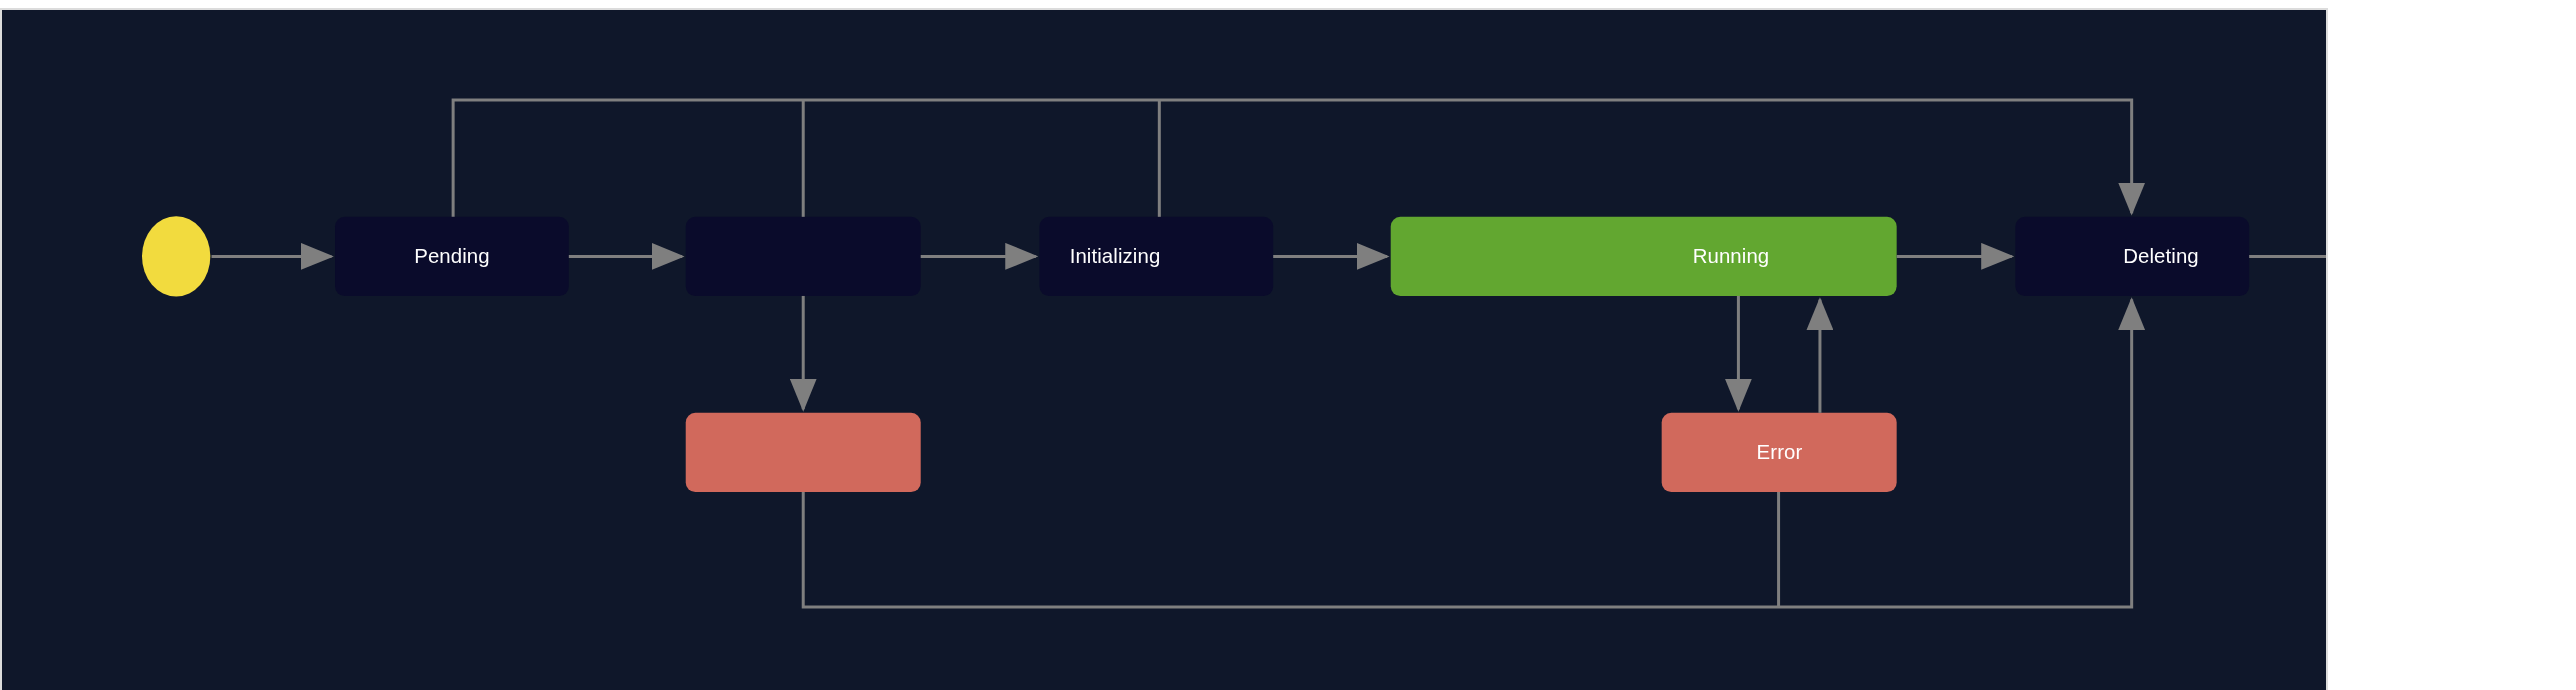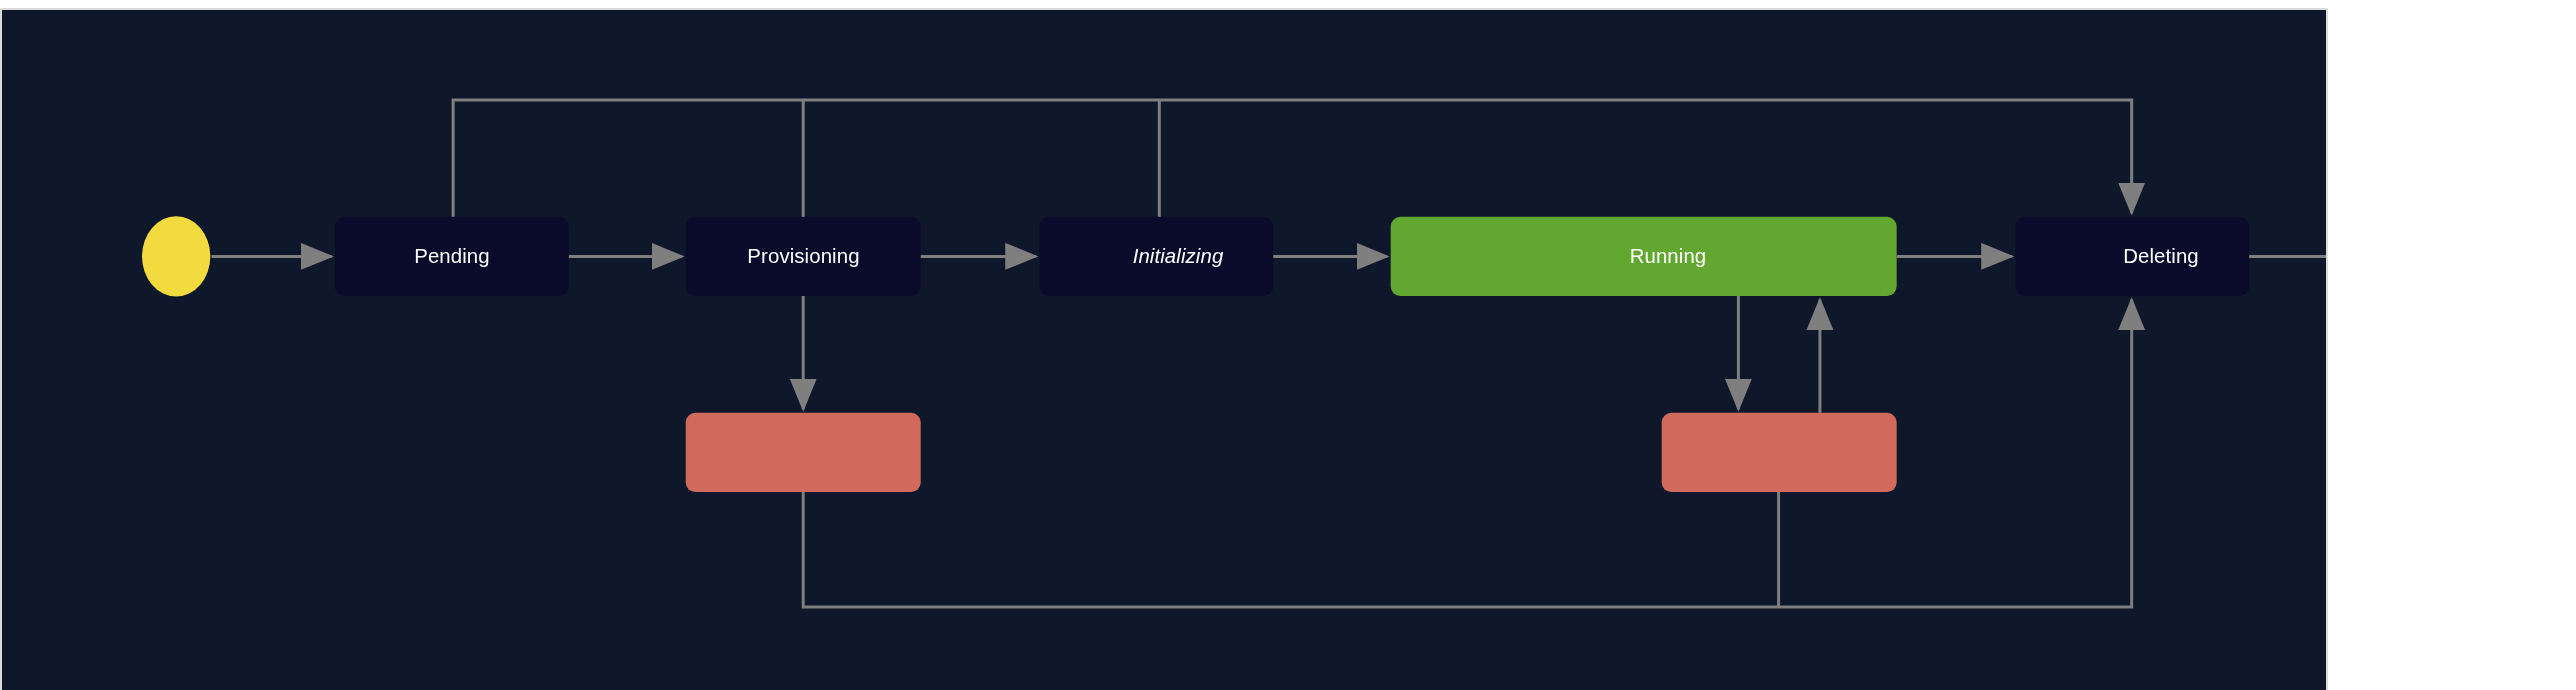--- a/index.html
+++ b/index.html
@@ -97,24 +97,24 @@
       <path d="M 1930 345 L 1930 150"></path>
 
       <path d="M 1336 804 L 1336 996 L 3552 996 L 3552 483" marker-end="url(#arrowhead)"></path>
       <path d="M 2963 804 L 2963 996"></path>
 
     </g>
   </svg>
 
   <div class="node-label" style="left:333px; top:207px; width:234px; height:79px;">Pending</div>
 
-  <div class="node-label" style="left:684px; top:207px; width:235px; height:79px;">Provisioning</div>
 
 
-  <div class="node-label" style="left:1059px; top:207px; width:234px; height:79px;font-style:italic;">Initializing</div>
+  <div class="node-label" style="left:996px; top:207px; width:234px; height:79px;">Initializing</div>
 
-  <div class="node-label" style="left:1389px; top:207px; width:506px; height:79px;padding-left:24px;">Running</div>
+  <div class="node-label" style="left:1452px; top:207px; width:506px; height:79px;padding-left:24px;">Running</div>
 
+  <div class="node-label" style="left:1660px; top:403px; width:235px; height:79px;">Error</div>
 
   <div class="node-label" style="left:2014px; top:207px; width:234px; height:79px;padding-left:28px;">Deleting</div>
 
 </div>
 
 
 </body></html>

